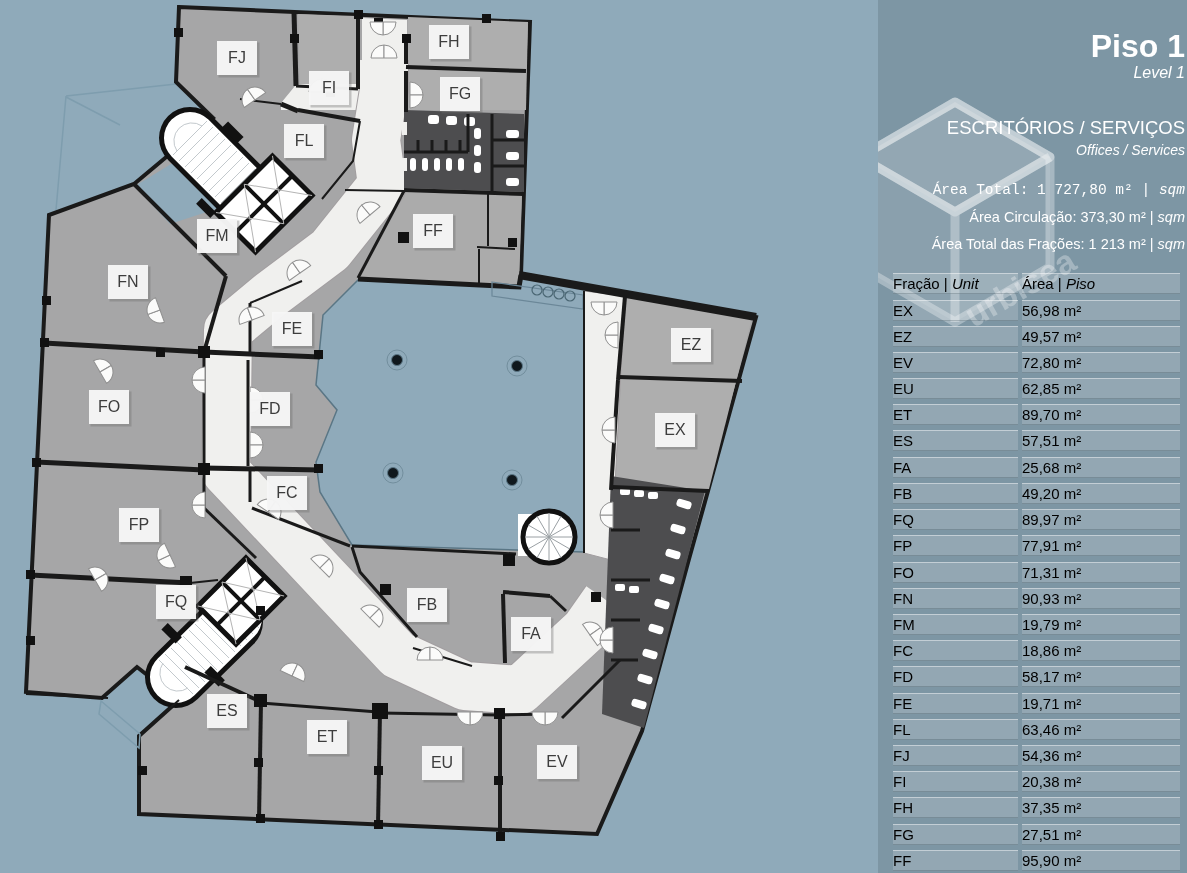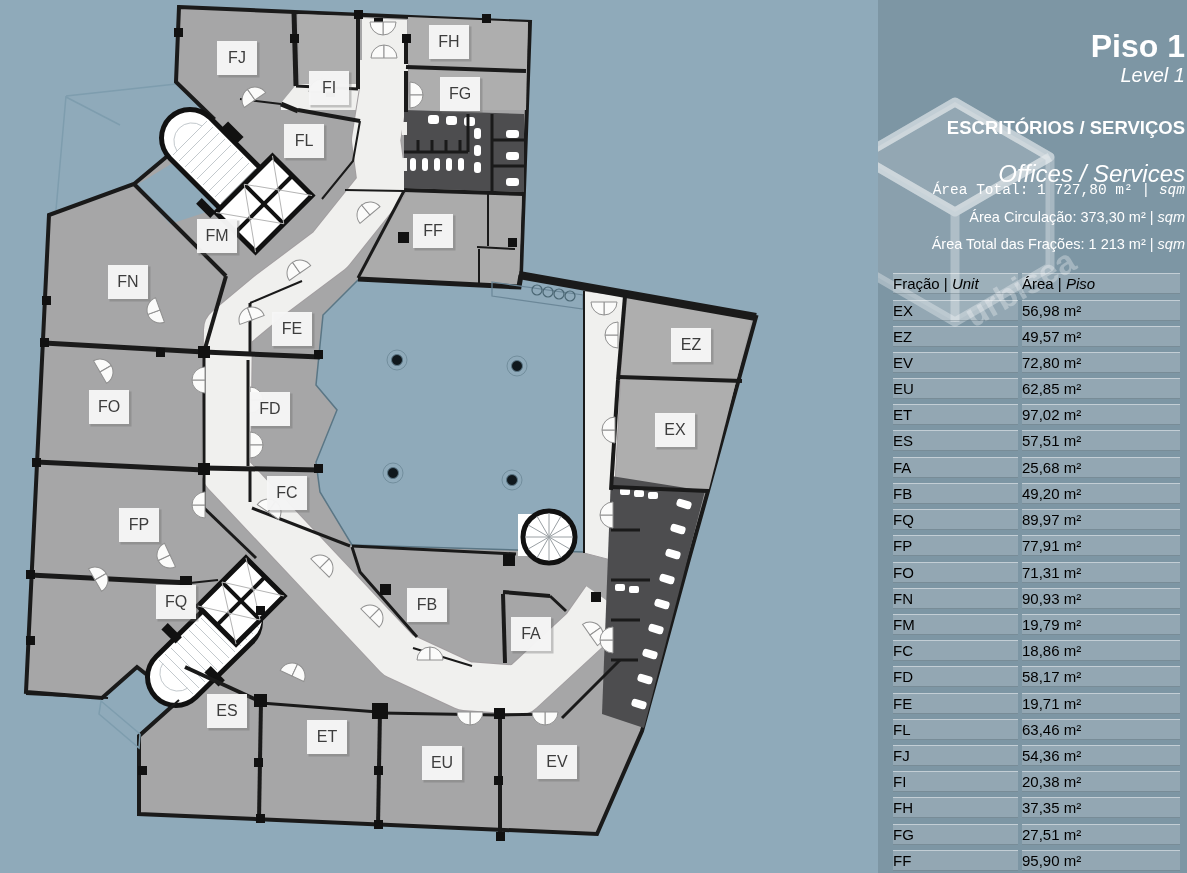--- a/index.html
+++ b/index.html
@@ -579,25 +579,25 @@
     <g stroke="rgba(255,255,255,0.32)" stroke-width="9" stroke-linejoin="round">
       <polygon points="955,102 1050,157 1050,267 955,322 860,267 860,157" fill="rgba(255,255,255,0.10)"></polygon>
       <polygon points="860,157 955,212 1050,157 955,102" fill="rgba(255,255,255,0.08)"></polygon>
       <path d="M955,212 L955,322 M860,157 L955,212 L1050,157" fill="none"></path>
     </g>
     <text x="1026" y="298" transform="rotate(-30 1026 298)" font-size="34" font-weight="bold" fill="rgba(255,255,255,0.30)" text-anchor="middle" font-family="Liberation Sans, sans-serif">urbisea</text>
   </svg>
 
   <div class="rt" style="top:28px; font-size:32px; font-weight:bold;">Piso 1</div>
 
-  <div class="rt" style="top:64px; font-size:20px; font-style:italic;">Level 1</div>
-
-  <div class="rt" style="top:117px; font-size:18.5px;font-weight:bold;">ESCRITÓRIOS / SERVIÇOS</div>
-
-  <div class="rt" style="top:160px; font-size:24px; font-style:italic;">Offices / Services</div>
+  <div class="rt" style="top:64px; font-size:16px; font-style:italic;">Level 1</div>
+
+  <div class="rt" style="top:117px; font-size:18.5px;">ESCRITÓRIOS / SERVIÇOS</div>
+
+  <div class="rt" style="top:142px; font-size:14px; font-style:italic;">Offices / Services</div>
 
   <div class="rt" style="top:182px; font-size:14.5px;font-family:Liberation Mono, monospace;">Área Total: 1 727,80 m² | <i>sqm</i></div>
 
   <div class="rt" style="top:209px; font-size:14.5px;">Área Circulação: 373,30 m² | <i>sqm</i></div>
 
   <div class="rt" style="top:236px; font-size:14.5px;">Área Total das Frações: 1 213 m² | <i>sqm</i></div>
 
 <div class="trow" style="top:273px">
         <div class="cell c1"><span>Fração | </span><i>Unit</i></div>
         <div class="cell c2"><span>Área | </span><i>Piso</i></div>
@@ -618,21 +618,21 @@
         <div class="cell c2">72,80 m²</div>
       </div>
 
 <div class="trow" style="top:378px">
         <div class="cell c1">EU</div>
         <div class="cell c2">62,85 m²</div>
       </div>
 
 <div class="trow" style="top:404px">
         <div class="cell c1">ET</div>
-        <div class="cell c2">97,02 m²</div>
+        <div class="cell c2">89,70 m²</div>
       </div>
 
 <div class="trow" style="top:430px">
         <div class="cell c1">ES</div>
         <div class="cell c2">57,51 m²</div>
       </div>
 
 <div class="trow" style="top:457px">
         <div class="cell c1">FA</div>
         <div class="cell c2">25,68 m²</div>

